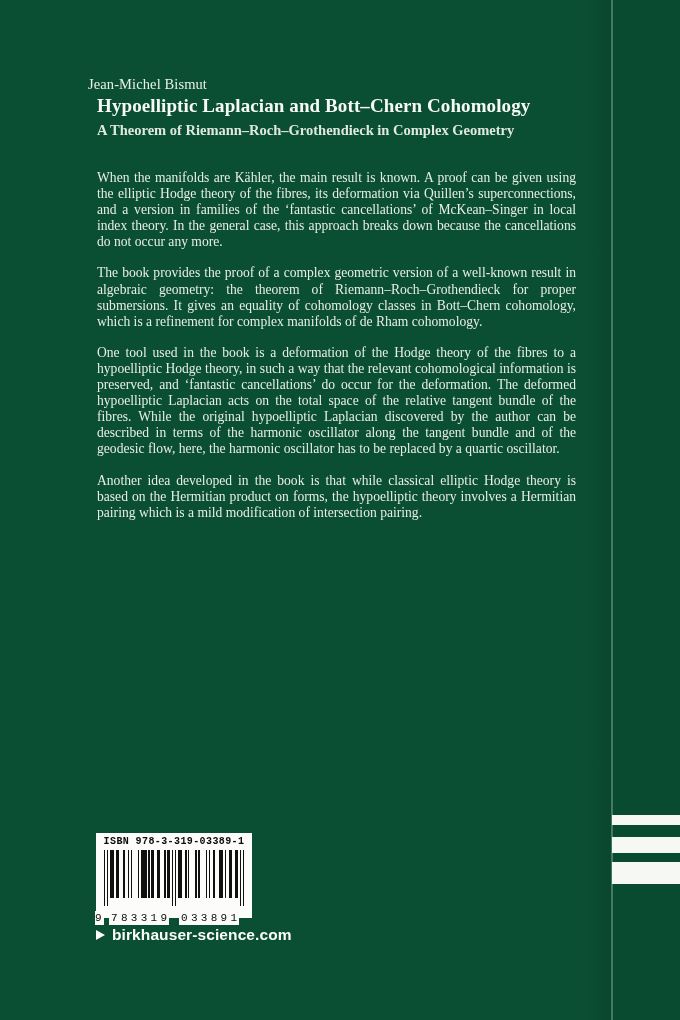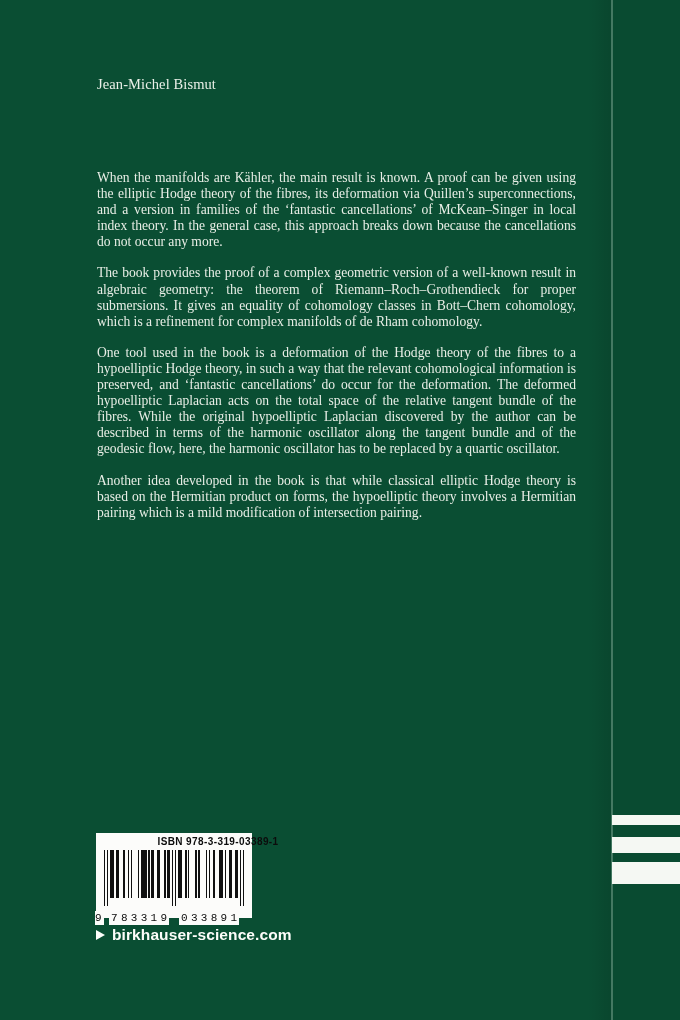--- a/index.html
+++ b/index.html
@@ -29,21 +29,21 @@
   .fold-line{
     position:absolute;left:611px;top:0;width:2px;height:100%;
     background:rgba(219,235,224,0.28);
   }
   .spine-area{
     position:absolute;left:613px;top:0;width:67px;height:100%;
     background:rgba(0,0,0,0.03);
   }
   
   .author{
-    position:absolute;left:97px;top:76px;
+    position:absolute;left:88px;top:76px;
     font-size:14.5px;color:#eaf0e8;letter-spacing:0.1px;
   }
   .title{
     position:absolute;left:97px;top:95px;width:500px;
     font-size:19px;font-weight:bold;color:var(--bright);letter-spacing:0.1px;
   }
   .subtitle{
     position:absolute;left:97px;top:122px;width:500px;
     font-size:14.5px;font-weight:bold;color:#e0e9df;
   }
@@ -60,24 +60,23 @@
   .stripe.s2{top:837px;height:16px;}
   .stripe.s3{top:862px;height:22px;}
   
   .isbn-panel{
     position:absolute;left:96px;top:833px;width:156px;height:85px;
     background:var(--boxwhite);
   }
   .isbn-label{
     position:absolute;left:0;top:3px;width:100%;
     text-align:center;
-    font-family:Liberation Sans, sans-serif;
+    font-family:Liberation Mono, monospace;
     font-size:10px;font-weight:bold;letter-spacing:0.4px;color:#0c0c0c;
     white-space:nowrap;
-    margin-left:44px;
   }
   .barcode{
     position:absolute;left:8px;top:17px;width:140px;height:58px;
   }
   .bcbar{position:absolute;top:0;height:48px;background:var(--bcblack);}
   .bcbar.tall{height:56px;}
   .bc-digit{
     position:absolute;top:61px;height:14px;
     background:var(--boxwhite);
     font-family:"Liberation Mono","DejaVu Sans Mono",monospace;
@@ -108,20 +107,22 @@
 </head>
 <body>
 
 <div class="cover">
 
   <div class="fold-shadow"></div>
   <div class="spine-area"></div>
   <div class="fold-line"></div>
 
   <div class="author">Jean-Michel Bismut</div>
+  <div class="title">Hypoelliptic Laplacian and Bott–Chern Cohomology</div>
+  <div class="subtitle">A Theorem of Riemann–Roch–Grothendieck in Complex Geometry</div>
 
   <div class="blurb">
     <p>When the manifolds are Kähler, the main result is known. A proof can be given using the elliptic Hodge theory of the fibres, its deformation via Quillen’s superconnections, and a version in families of the ‘fantastic cancellations’ of McKean–Singer in local index theory. In the general case, this approach breaks down because the cancellations do not occur any more.</p>
     <p>The book provides the proof of a complex geometric version of a well-known result in algebraic geometry: the theorem of Riemann–Roch–Grothendieck for proper submersions. It gives an equality of cohomology classes in Bott–Chern cohomology, which is a refinement for complex manifolds of de Rham cohomology.</p>
     <p>One tool used in the book is a deformation of the Hodge theory of the fibres to a hypoelliptic Hodge theory, in such a way that the relevant cohomological information is preserved, and ‘fantastic cancellations’ do occur for the deformation. The deformed hypoelliptic Laplacian acts on the total space of the relative tangent bundle of the fibres. While the original hypoelliptic Laplacian discovered by the author can be described in terms of the harmonic oscillator along the tangent bundle and of the geodesic flow, here, the harmonic oscillator has to be replaced by a quartic oscillator.</p>
     <p>Another idea developed in the book is that while classical elliptic Hodge theory is based on the Hermitian product on forms, the hypoelliptic theory involves a Hermitian pairing which is a mild modification of intersection pairing.</p>
   </div>
 
   <div class="stripe s1"></div>
   <div class="stripe s2"></div>

